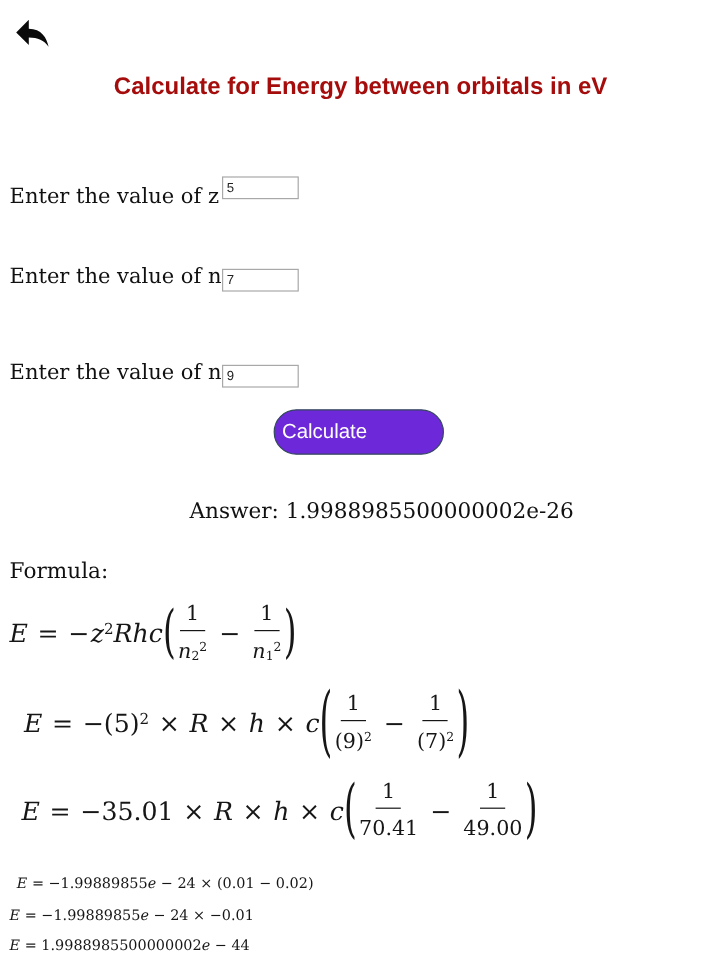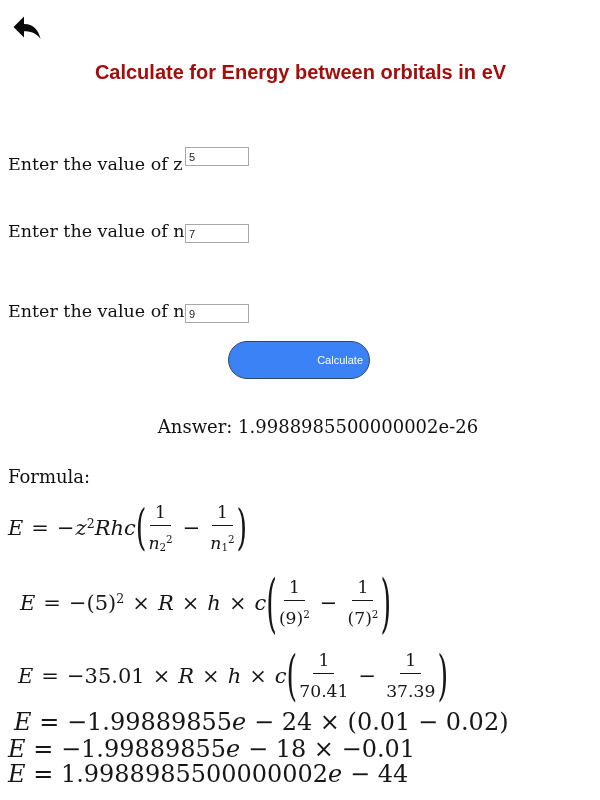--- a/index.html
+++ b/index.html
@@ -31,43 +31,43 @@
     width:56px;height:15px;
     border:1px solid #a8a8a8;background:#fff;
     font-family:"Liberation Sans", sans-serif;font-size:11px;color:#222;
     padding:1px 3px;outline:none;
   }
   .lbl-1{top:142px;margin-top:12px;} .inp-1{top:147px;}
   .lbl-2{top:221px;} .inp-2{top:224px;}
   .lbl-3{top:301px;} .inp-3{top:304px;}
   .calc{
     position:absolute;left:228px;top:341px;width:142px;height:38px;
-    border-radius:19px;background:#3b82f6;
+    border-radius:19px;background:#6d28d9;
     border:1.5px solid #34495e;
-    color:#ffffff;font-family:"Liberation Sans", sans-serif;font-size:11px;
-    display:flex;align-items:center;justify-content:flex-end;cursor:pointer;
+    color:#ffffff;font-family:"Liberation Sans", sans-serif;font-size:17px;
+    display:flex;align-items:center;justify-content:flex-start;cursor:pointer;
   }
   .answer{
     position:absolute;left:0;right:0;top:416px;
     text-align:center;font-size:18px;color:#111;margin-left:36px;
   }
   .fh{
     position:absolute;left:8px;top:466px;
     font-size:18px;color:#101010;
   }
   
   .math{
     position:absolute;color:#161616;
     font-family:"DejaVu Serif", serif;
   }
   .mflex{display:flex;align-items:center;white-space:pre;}
   .m1{left:8px;top:500px;height:56px;font-size:21px;}
   .m2{left:20px;top:566px;height:74px;font-size:21px;}
   .m3{left:18px;top:646px;height:60px;font-size:21px;}
-  .plain{display:block;white-space:pre;font-size:24px;line-height:25px;}
+  .plain{display:block;white-space:pre;font-size:12px;line-height:25px;margin-top:14px;}
   .m4{left:14px;top:710px;}
   .m5{left:8px;top:737px;}
   .m6{left:8px;top:762px;}
   .it{font-style:italic;}
   .tok{display:inline-block;white-space:pre;}
   .mo{margin:0 8px;}
   .neg{margin:0 1px 0 0;}
   .math sup{font-size:0.6em;line-height:0;vertical-align:0.55em;}
   .math sub{font-size:0.6em;line-height:0;vertical-align:-0.18em;}
   .frac{
@@ -163,24 +163,24 @@
     <span class="mo">×</span>
     <span class="it">c</span>
     <span class="bp bp3">(</span>
     <span class="frac">
       <span class="num">1</span>
       <span class="den">70.41</span>
     </span>
     <span class="mo">−</span>
     <span class="frac">
       <span class="num">1</span>
-      <span class="den">37.39</span>
+      <span class="den">49.00</span>
     </span>
     <span class="bp bp3">)</span>
   </div>
 
   <div class="math plain m4"><span class="it">E</span><span> = −1.99889855</span><span class="it">e</span><span> − 24 × (0.01 − 0.02)</span></div>
 
-  <div class="math plain m5"><span class="it">E</span><span> = −1.99889855</span><span class="it">e</span><span> − 18 × −0.01</span></div>
+  <div class="math plain m5"><span class="it">E</span><span> = −1.99889855</span><span class="it">e</span><span> − 24 × −0.01</span></div>
 
   <div class="math plain m6"><span class="it">E</span><span> = 1.9988985500000002</span><span class="it">e</span><span> − 44</span></div>
 
 </div>
 
 </body></html>

